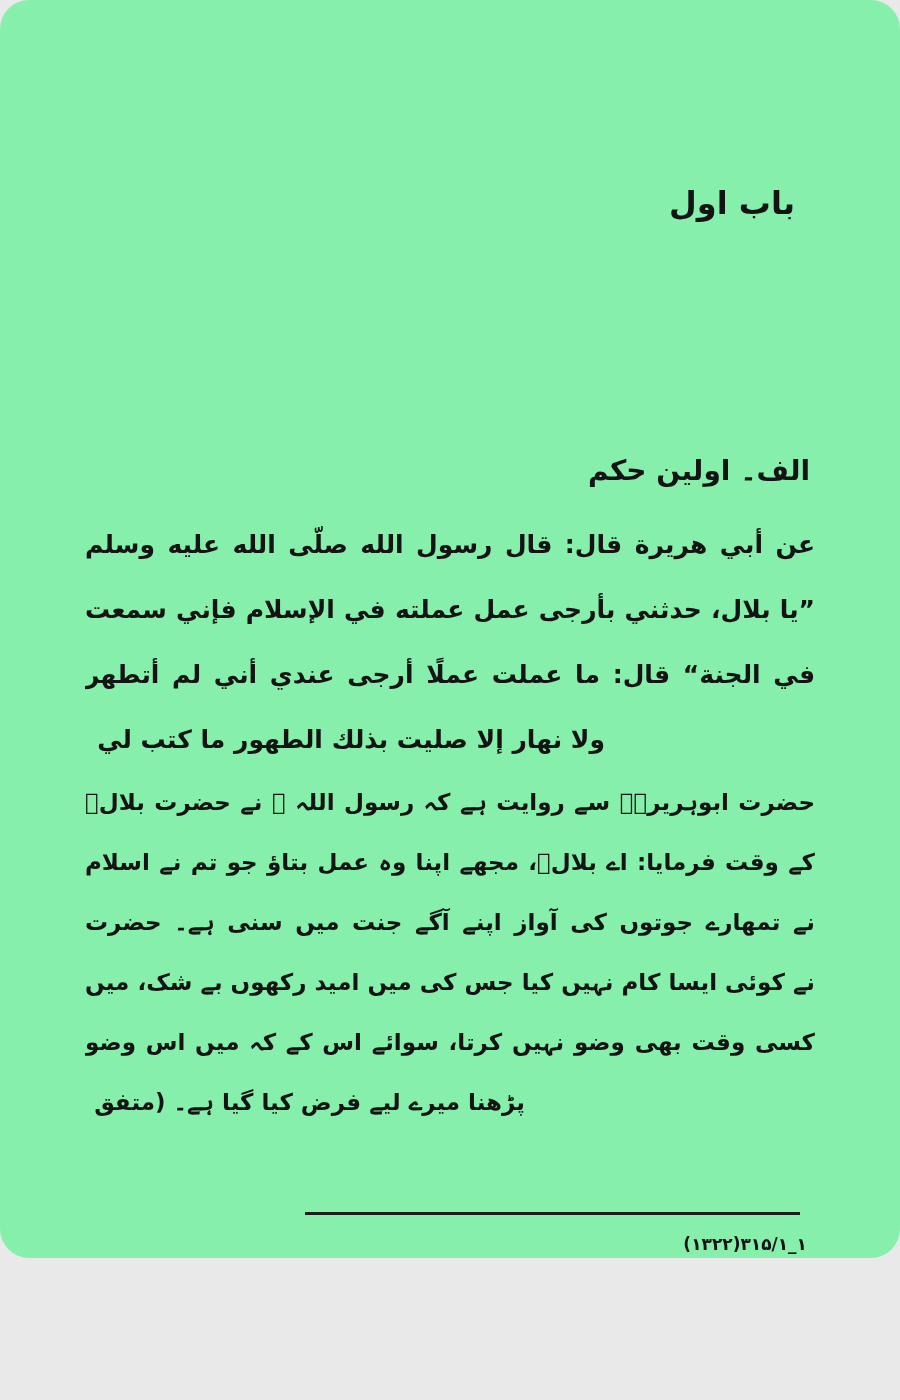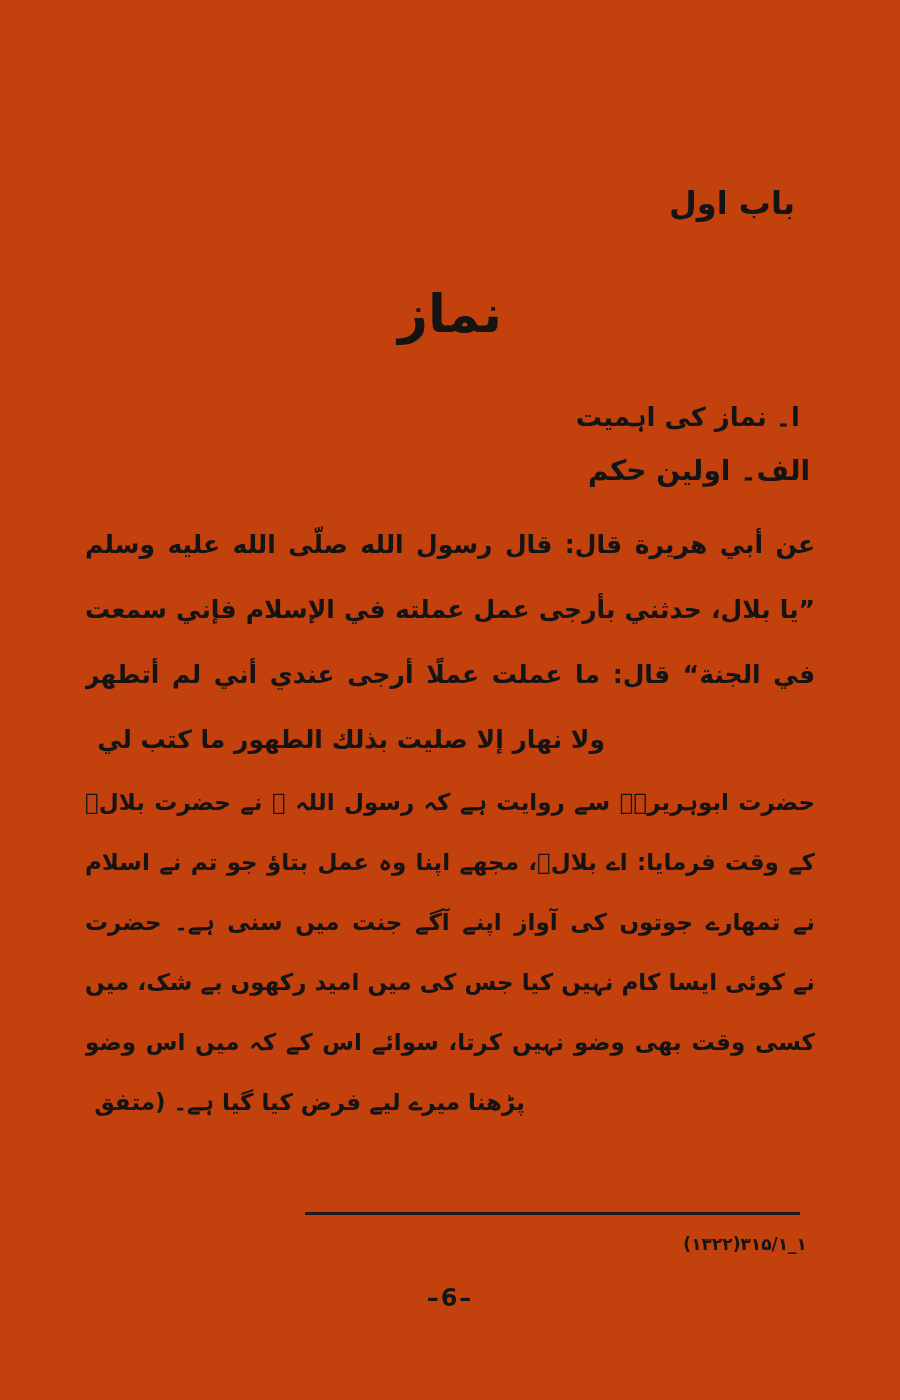--- a/index.html
+++ b/index.html
@@ -1,25 +1,26 @@
 <!DOCTYPE html>
 <html lang="ur" dir="rtl"><head>
 <meta charset="utf-8">
 <style>
   * { margin:0; padding:0; box-sizing:border-box; }
   html,body { background:#e9e9e9; }
   #page {
     position:relative;
-    width:900px; height:1400px;
+    width:900px; height:1258px;
     margin:0 auto;
-    background:#c2410c;
+    background:#86efac;
     color:#141414;
     font-family:"DejaVu Sans", sans-serif;
     font-weight:bold;
     overflow:hidden;
+    border-radius:29px;
   }
   .chapter-header {
     position:absolute; top:184px; right:105px;
     font-size:32px; letter-spacing:1px;
     direction:rtl;
   }
   .book-title {
     position:absolute; top:284px; left:0; width:100%;
     text-align:center; font-size:52px;
     direction:rtl;
@@ -72,23 +73,21 @@
     direction:ltr;
   }
 </style>
 </head>
 <body>
 
 <div id="page">
 
   <div class="chapter-header">باب اول</div>
 
-  <div class="book-title">نماز</div>
 
-  <div class="section-heading">ا۔ نماز کی اہمیت</div>
 
   <div class="subsection-heading">الف۔ اولین حکم</div>
 
   <div class="arabic-block">
     <div class="line">عن أبي هريرة قال: قال رسول الله صلّى الله عليه وسلم لبلال عند صلاة الفجر:</div>
     <div class="line">”يا بلال، حدثني بأرجى عمل عملته في الإسلام فإني سمعت دق نعليك بين يدي</div>
     <div class="line">في الجنة“ قال: ما عملت عملًا أرجى عندي أني لم أتطهر طهورا من ساعة من ليل</div>
     <div class="line last"><span>ولا نهار إلا صليت بذلك الطهور ما كتب لي أن أصلي. (متفق عليه)</span></div>
   </div>
 

